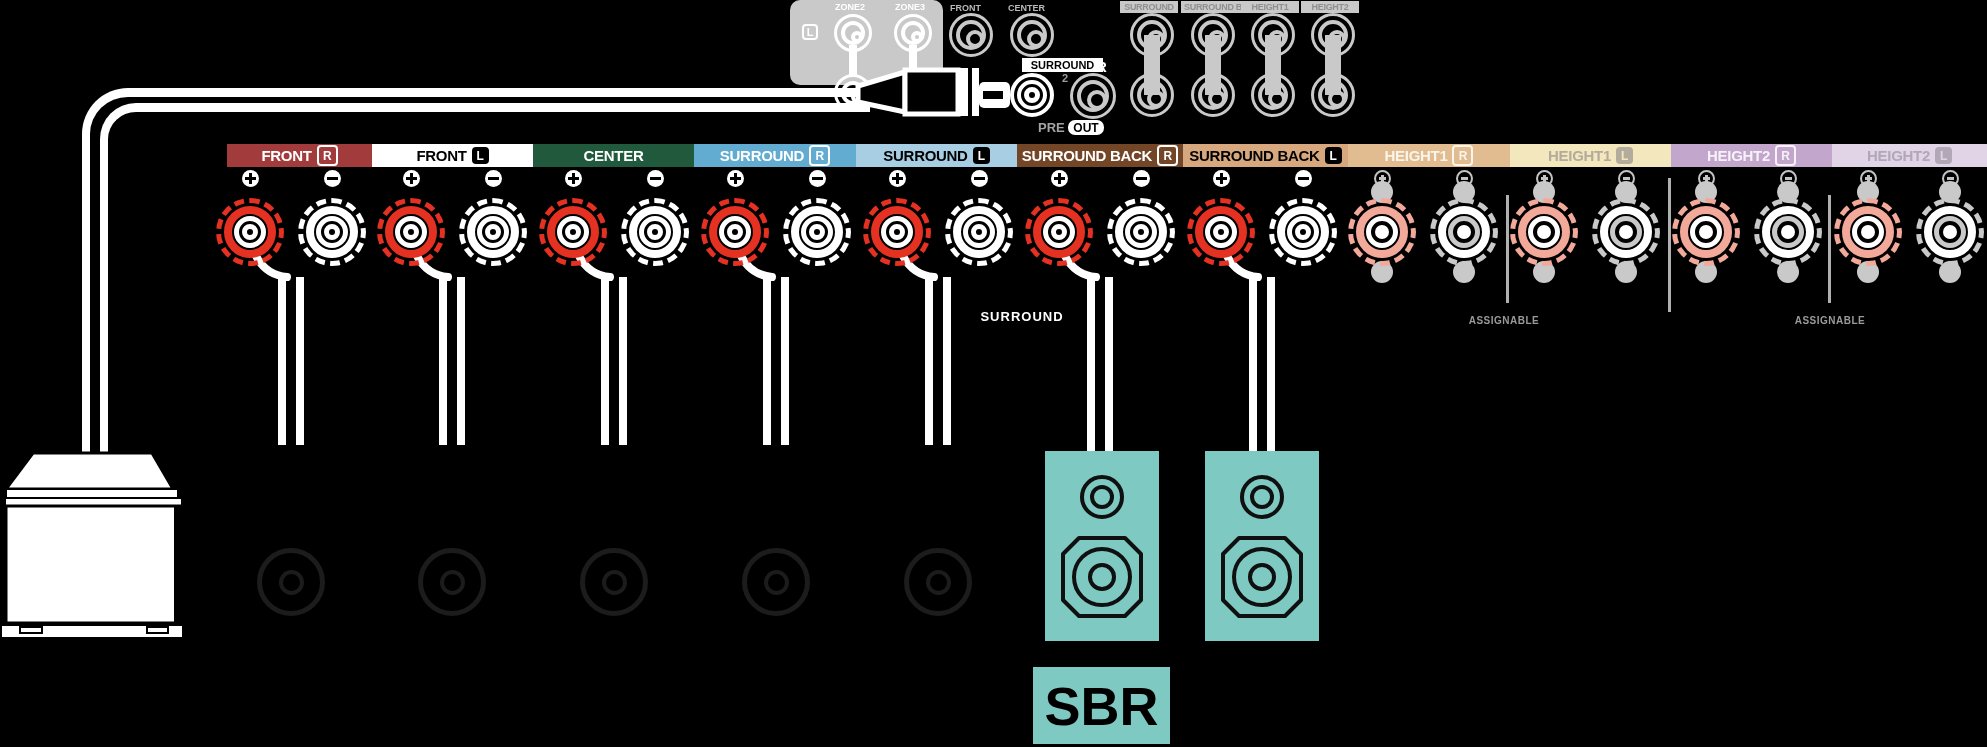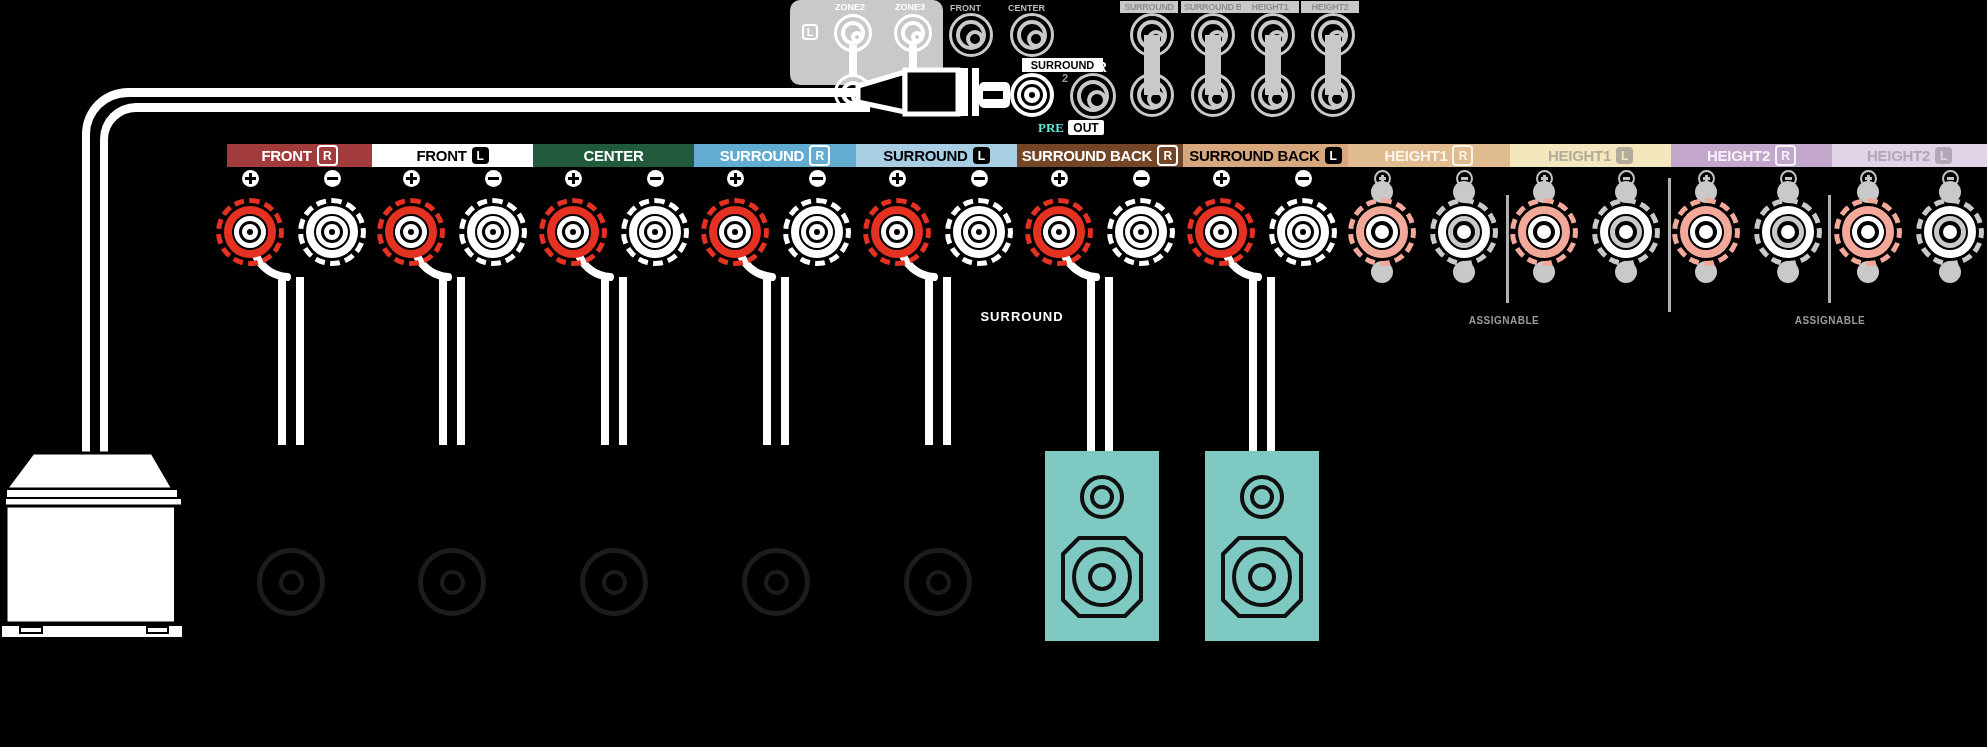--- a/index.html
+++ b/index.html
@@ -15,21 +15,21 @@
   
   .cableA{left:82px;top:88px;width:788px;height:367px;border-left:8px solid #fff;border-top:9px solid #fff;border-top-left-radius:46px;}
   .cableB{left:100px;top:103px;width:770px;height:352px;border-left:8px solid #fff;border-top:9px solid #fff;border-top-left-radius:36px;}
   
   .slabel{top:144px;height:23px;display:flex;align-items:center;justify-content:center;gap:5px;font-weight:bold;font-size:15px;letter-spacing:-0.3px;}
   .sbadge{width:17px;height:17px;border-radius:4px;font-size:12px;font-weight:bold;display:flex;align-items:center;justify-content:center;flex:0 0 auto;}
   
   .speakers-txt{font-weight:bold;color:#fff;font-size:13px;letter-spacing:1px;}
   .assign-txt{font-weight:bold;color:#9a9a9a;font-size:10px;letter-spacing:0.5px;}
   .subwoofer-box{background:#fff;color:#000;font-weight:bold;font-size:11px;}
-  .preout-pre{color:#5eead4;font-weight:bold;font-size:13px;font-family:Liberation Serif, serif;}
+  .preout-pre{color:#a3a3a3;font-weight:bold;font-size:13px;}
   .preout-out{background:#fff;color:#000;font-weight:bold;font-size:12px;border-radius:2px;}
   .rear-label{background:#c9c9c9;color:#8f8f8f;font-weight:bold;font-size:9px;letter-spacing:-0.3px;padding:1px 3px;white-space:nowrap;}
   .rletter{color:#fff;font-weight:bold;font-size:15px;}
   .num2{color:#9a9a9a;font-weight:bold;font-size:11px;}
   .nameplate{background:#7ecac3;color:#000;font-weight:bold;font-size:54px;display:flex;align-items:center;justify-content:center;}
 </style>
 </head>
 <body>
 
 <div id="canvas">
@@ -87,21 +87,21 @@
     <rect x="106" y="8" width="10" height="48" fill="#fff"></rect>
     <rect x="116" y="8" width="4" height="48" fill="#000"></rect>
     <rect x="120" y="8" width="7" height="48" fill="#fff"></rect>
     <rect x="127" y="22" width="31" height="26" rx="5" fill="#fff"></rect>
     <rect x="131" y="31" width="20" height="8" fill="#000"></rect>
   </svg>
 
   <div class="abs ctr subwoofer-box" style="left:1022px;top:58px;width:81px;height:14px;">SURROUND</div>
   <div class="abs num2" style="left:1062px;top:72px;">2</div>
   <div class="abs preout-pre" style="left:1038px;top:120px;">PRE</div>
-  <div class="abs ctr preout-out" style="left:1068px;top:120px;width:36px;height:15px;">OUT</div>
+  <div class="abs ctr preout-out" style="left:1068px;top:120px;width:36px;height:15px;border-radius:7px;">OUT</div>
 
   <div id="rear-layer" class="abs" style="left:0;top:0;width:100%;height:100%;">
       <div class="abs" style="left: 1144px; top: 35px; width: 16px; height: 60px; background: rgb(201, 201, 201);"></div>
       <div class="abs" style="left: 1130px; top: 13px; width: 44px; height: 44px; border-radius: 50%; border: 3px solid rgb(201, 201, 201);">
         <div class="abs" style="width: 30px; height: 30px; border-radius: 50%; border: 4px solid rgb(201, 201, 201); left: 4px; top: 4px;"></div>
         <div class="abs" style="width: 18px; height: 18px; border-radius: 50%; border: 4px solid rgb(201, 201, 201); left: 14px; top: 14px; position: absolute;"></div>
       </div>
       <div class="abs" style="left: 1130px; top: 73px; width: 44px; height: 44px; border-radius: 50%; border: 3px solid rgb(201, 201, 201);">
         <div class="abs" style="width: 30px; height: 30px; border-radius: 50%; border: 4px solid rgb(201, 201, 201); left: 4px; top: 4px;"></div>
         <div class="abs" style="width: 18px; height: 18px; border-radius: 50%; border: 4px solid rgb(201, 201, 201); left: 14px; top: 14px; position: absolute;"></div>
@@ -510,14 +510,15 @@
     <circle cx="57" cy="126" r="12" fill="none" stroke="#101010" stroke-width="4"></circle>
   </svg>
   <svg class="abs" style="left:1205px;top:451px;" width="114" height="190">
     <rect x="0" y="0" width="114" height="190" fill="#7ecac3"></rect>
     <circle cx="57" cy="46" r="20" fill="none" stroke="#101010" stroke-width="4"></circle>
     <circle cx="57" cy="46" r="10" fill="none" stroke="#101010" stroke-width="4"></circle>
     <polygon points="34,87 80,87 96,103 96,149 80,165 34,165 18,149 18,103" fill="none" stroke="#101010" stroke-width="4" stroke-linejoin="round"></polygon>
     <circle cx="57" cy="126" r="28" fill="none" stroke="#101010" stroke-width="4"></circle>
     <circle cx="57" cy="126" r="12" fill="none" stroke="#101010" stroke-width="4"></circle>
   </svg>
+  <div class="abs nameplate" style="left:1033px;top:667px;width:137px;height:77px;">SBR</div>
 
 </div>
 
 </body></html>

